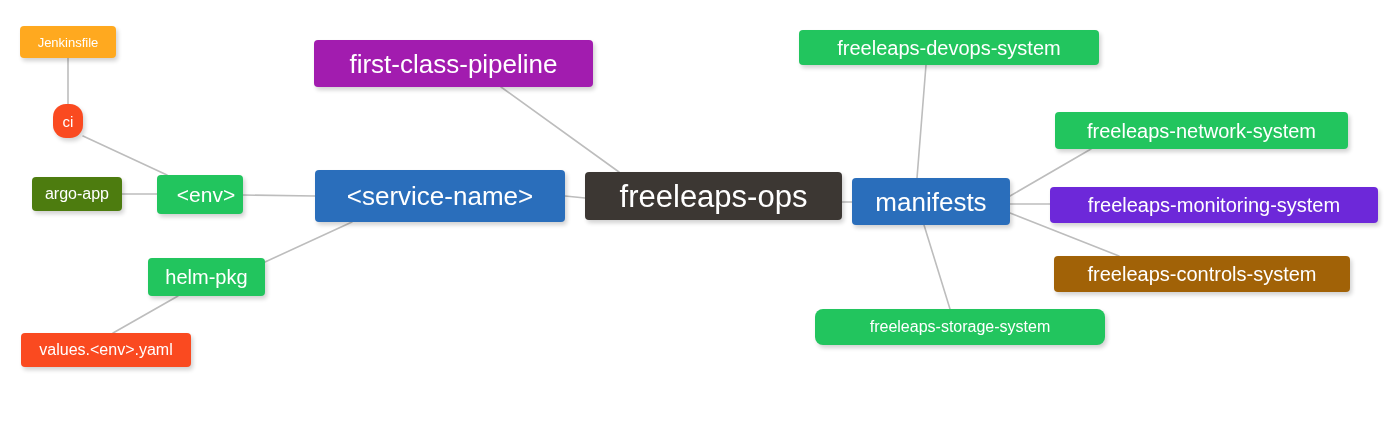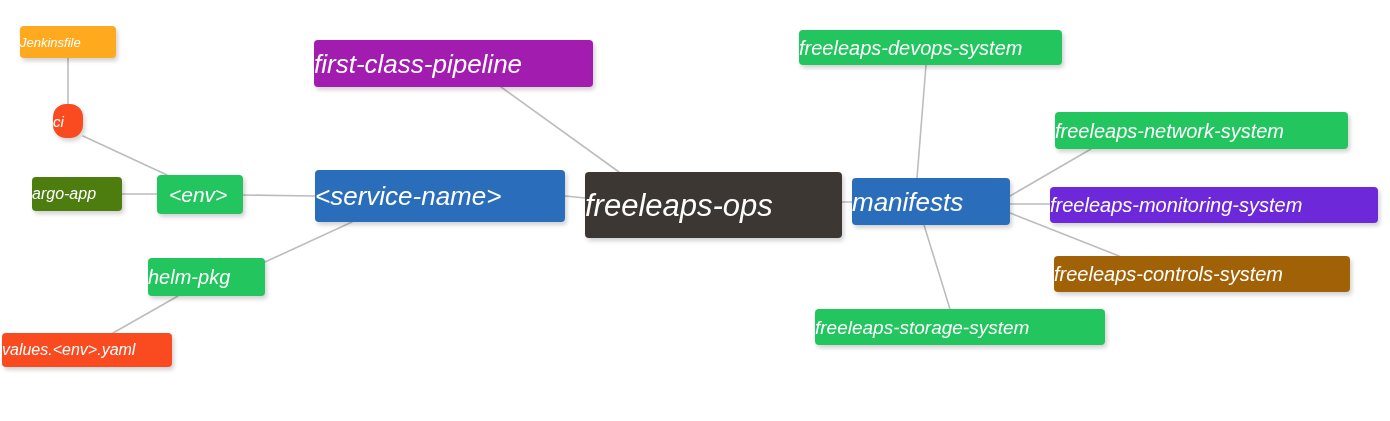--- a/index.html
+++ b/index.html
@@ -25,30 +25,29 @@
     top: 0;
     width: 1390px;
     height: 421px;
     pointer-events: none;
   }
   .node {
     position: absolute;
     box-sizing: border-box;
     display: flex;
     align-items: center;
-    justify-content: flex-start;
+    justify-content: center;
     color: #ffffff;
     border-radius: 4px;
     white-space: nowrap;
     line-height: 1;
     letter-spacing: 0px;
     box-shadow: 2px 3px 4px rgba(0,0,0,0.18);
     text-align: center;
     user-select: none;
-    font-style: italic;
   }
   .node-label {
     display: block;
     white-space: nowrap;
   }
 </style>
 </head>
 <body>
 
 <div id="canvas">
@@ -77,44 +76,44 @@
       </div>
       <div class="node" style="left: 32px; top: 177px; width: 90px; height: 34px; background: #4d7c0f; font-size: 16px;">
         <span class="node-label">argo-app</span>
       </div>
       <div class="node" style="left: 157px; top: 175px; width: 86px; height: 39px; background: rgb(34, 197, 94); font-size: 21px; padding-left: 12px;">
         <span class="node-label">&lt;env&gt;</span>
       </div>
       <div class="node" style="left: 148px; top: 258px; width: 117px; height: 38px; background: rgb(34, 197, 94); font-size: 20px;">
         <span class="node-label">helm-pkg</span>
       </div>
-      <div class="node" style="left: 2px; top: 333px; width: 170px; height: 34px; background: rgb(250, 74, 32); font-size: 16px;">
+      <div class="node" style="left: 21px; top: 333px; width: 170px; height: 34px; background: rgb(250, 74, 32); font-size: 16px;">
         <span class="node-label">values.&lt;env&gt;.yaml</span>
       </div>
       <div class="node" style="left: 314px; top: 40px; width: 279px; height: 47px; background: #a21caf; font-size: 26px;">
         <span class="node-label">first-class-pipeline</span>
       </div>
       <div class="node" style="left: 315px; top: 170px; width: 250px; height: 52px; background: rgb(42, 110, 187); font-size: 26px;">
         <span class="node-label">&lt;service-name&gt;</span>
       </div>
-      <div class="node" style="left: 585px; top: 172px; width: 257px; height: 66px; background: rgb(60, 55, 51); font-size: 31px;">
+      <div class="node" style="left: 585px; top: 172px; width: 257px; height: 48px; background: rgb(60, 55, 51); font-size: 31px;">
         <span class="node-label">freeleaps-ops</span>
       </div>
       <div class="node" style="left: 852px; top: 178px; width: 158px; height: 47px; background: rgb(42, 110, 187); font-size: 26px;">
         <span class="node-label">manifests</span>
       </div>
-      <div class="node" style="left: 799px; top: 30px; width: 263px; height: 35px; background: rgb(34, 197, 94); font-size: 20px;">
+      <div class="node" style="left: 799px; top: 30px; width: 300px; height: 35px; background: rgb(34, 197, 94); font-size: 20px;">
         <span class="node-label">freeleaps-devops-system</span>
       </div>
       <div class="node" style="left: 1055px; top: 112px; width: 293px; height: 37px; background: rgb(34, 197, 94); font-size: 20px;">
         <span class="node-label">freeleaps-network-system</span>
       </div>
       <div class="node" style="left: 1050px; top: 187px; width: 328px; height: 36px; background: #6d28d9; font-size: 20px;">
         <span class="node-label">freeleaps-monitoring-system</span>
       </div>
       <div class="node" style="left: 1054px; top: 256px; width: 296px; height: 36px; background: #a16207; font-size: 20px;">
         <span class="node-label">freeleaps-controls-system</span>
       </div>
-      <div class="node" style="left: 815px; top: 309px; width: 290px; height: 36px; background: rgb(34, 197, 94); font-size: 19px;">
+      <div class="node" style="left: 815px; top: 309px; width: 290px; height: 36px; background: rgb(34, 197, 94); font-size: 16px; border-radius: 8px;">
         <span class="node-label">freeleaps-storage-system</span>
       </div>
     </div>
 </div>
 
 </body></html>

